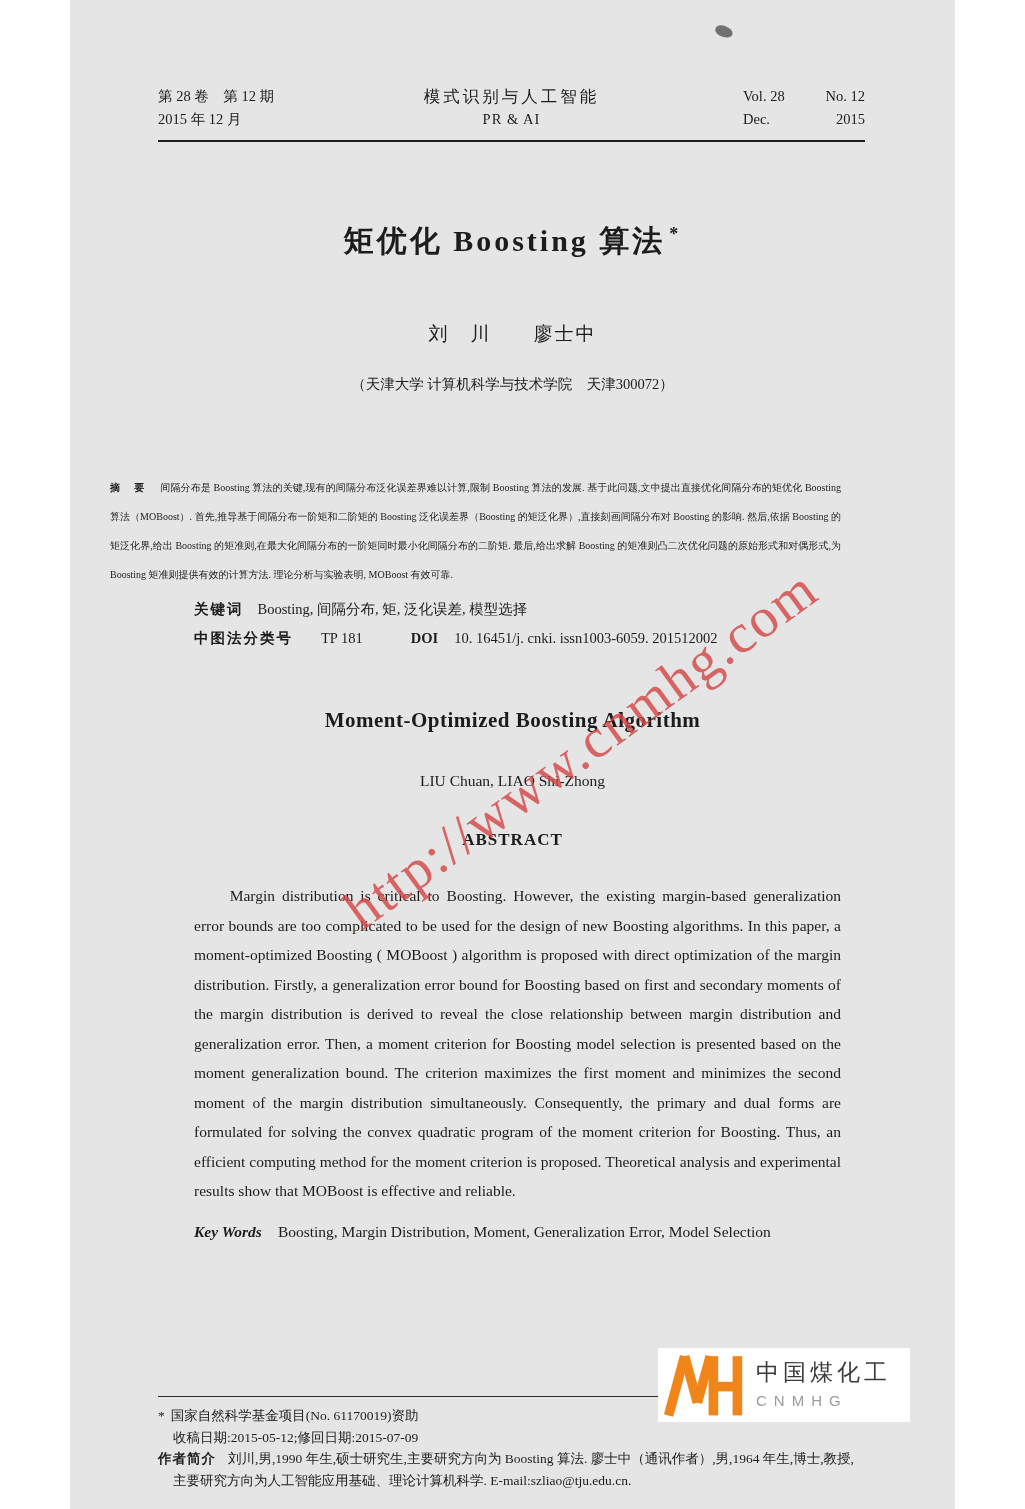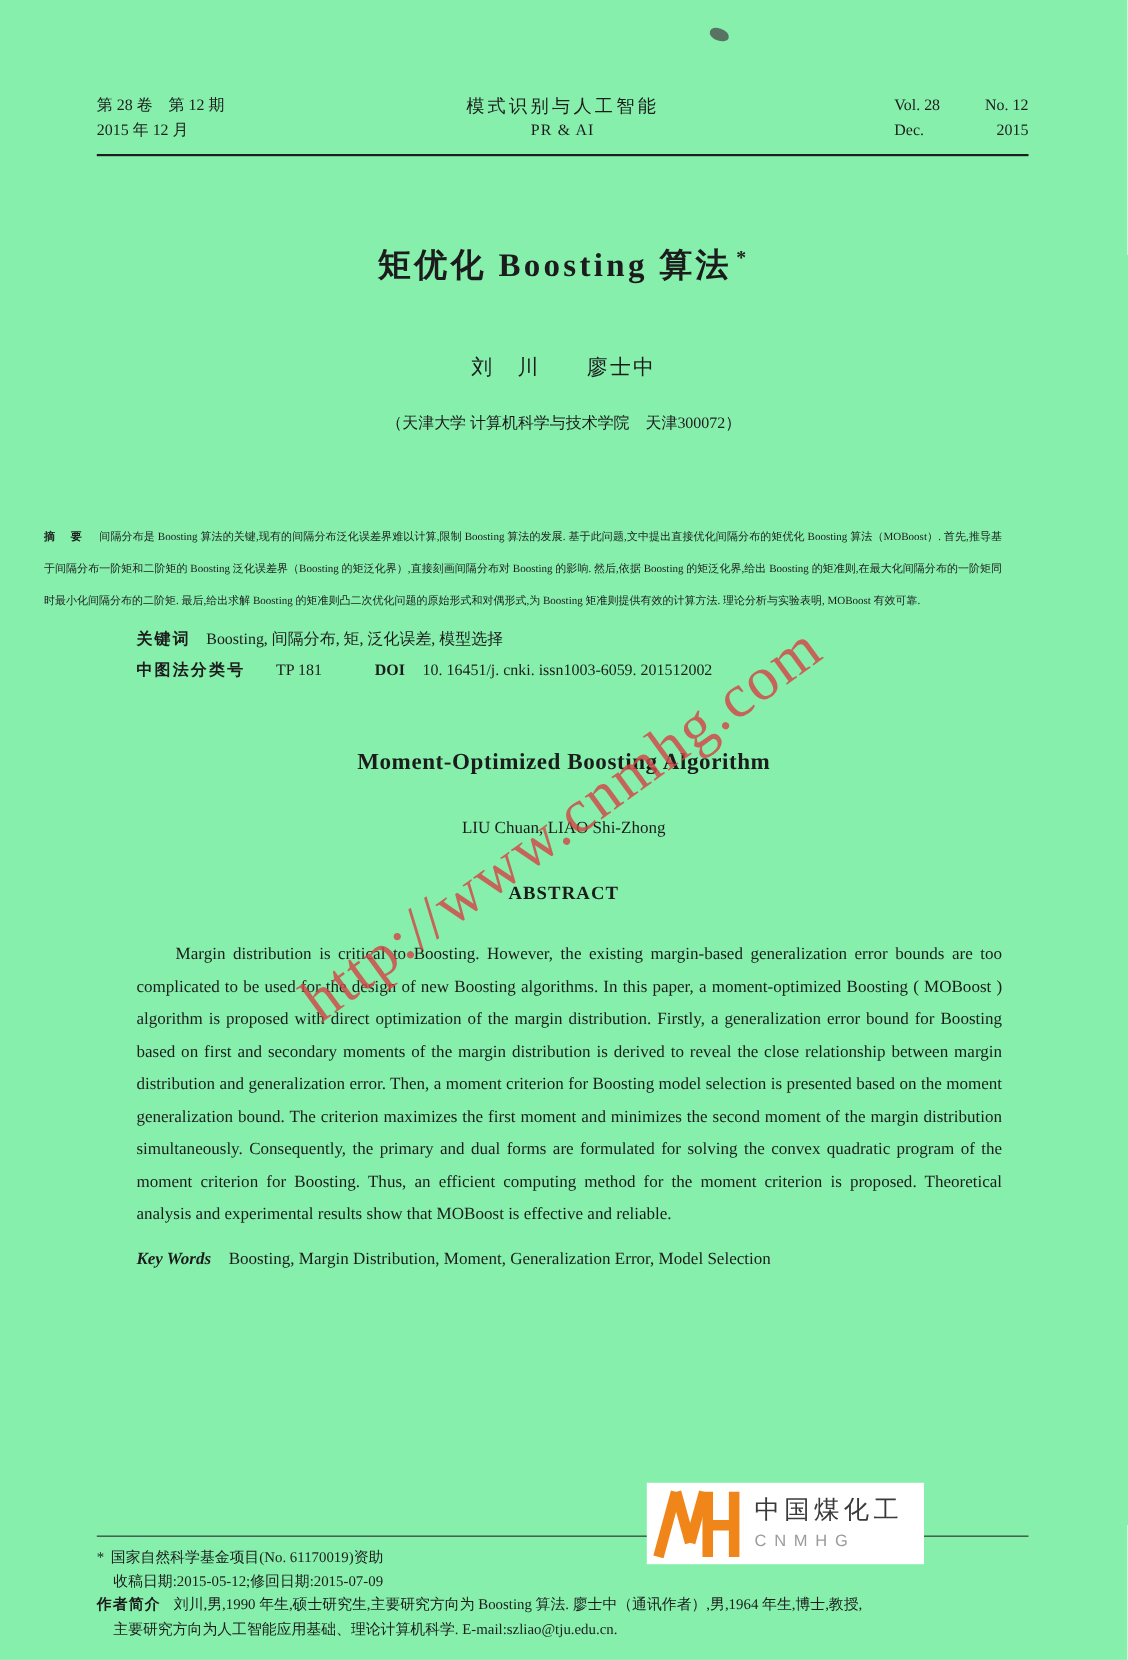--- a/index.html
+++ b/index.html
@@ -1,21 +1,21 @@
 <!DOCTYPE html>
 <html><head>
 <meta charset="utf-8">
 <style>
   * { margin:0; padding:0; box-sizing:border-box; }
   html,body { background:#ffffff; }
   .page {
     position:relative;
-    width:1025px; height:1509px;
+    width:885px; height:1509px;
     margin:0 auto;
-    background:#86efac;
+    background:#e5e5e5;
     color:#1c1c1c;
     font-family:"Liberation Serif", serif;
     overflow:hidden;
   }
   
   .artifact {
     position:absolute; left:645px; top:26px;
     width:18px; height:11px;
     background:#4a4a4a; opacity:.75;
     border-radius:45% 55% 50% 50%;

